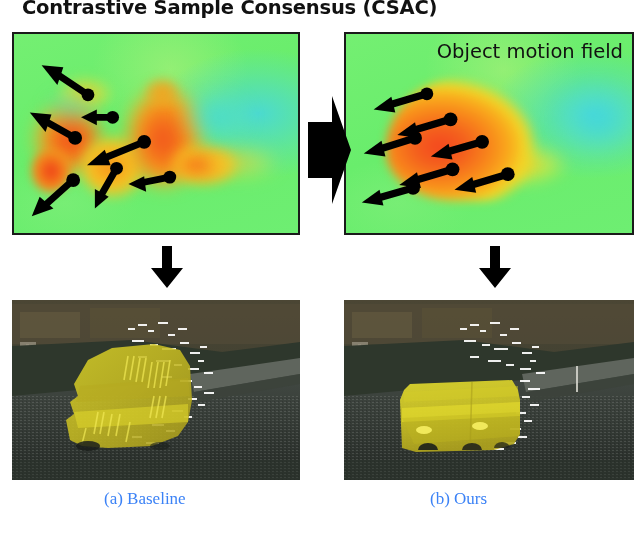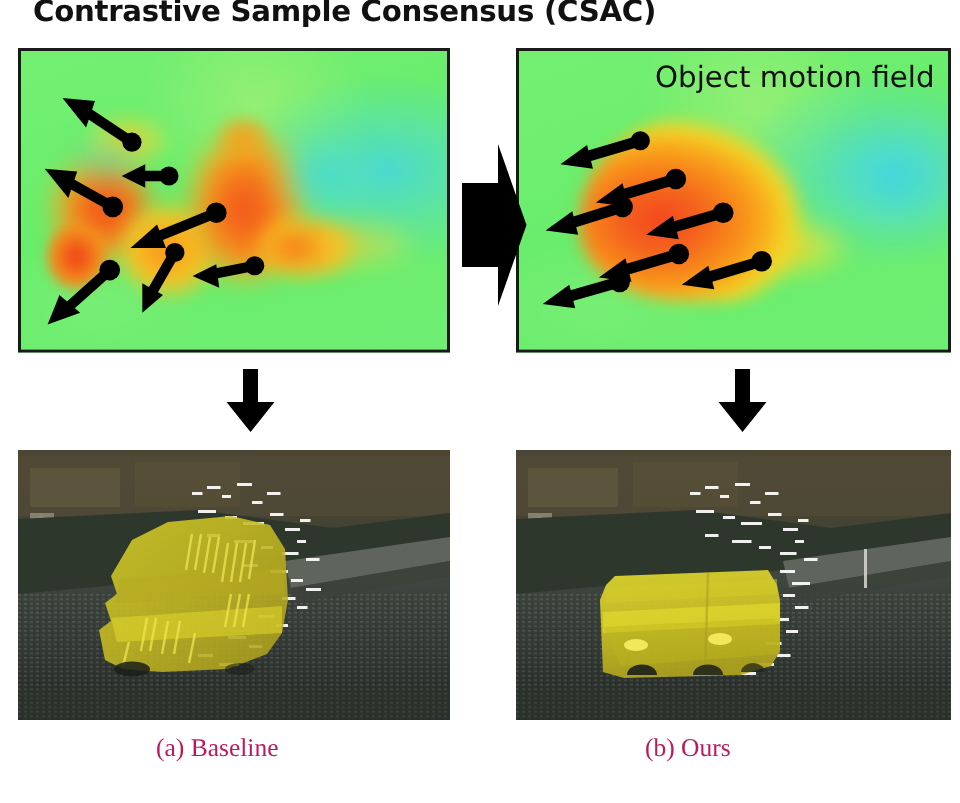--- a/index.html
+++ b/index.html
@@ -105,21 +105,21 @@
   #scene-left{left:12px;width:288px;}
   #scene-right{left:344px;width:290px;}
   .scene-svg{position:absolute;left:0;top:0;width:100%;height:100%;}
 
   
   .caption{
     position:absolute;
     top:489px;
     font-family:"Liberation Serif","DejaVu Serif",serif;
     font-size:17px;
-    color:#be185d;
+    color:#3b82f6;
     white-space:nowrap;
   }
   #caption-a{left:104px;}
   #caption-b{left:430px;}
 </style>
 </head>
 <body>
 
 <div id="figure">
 

